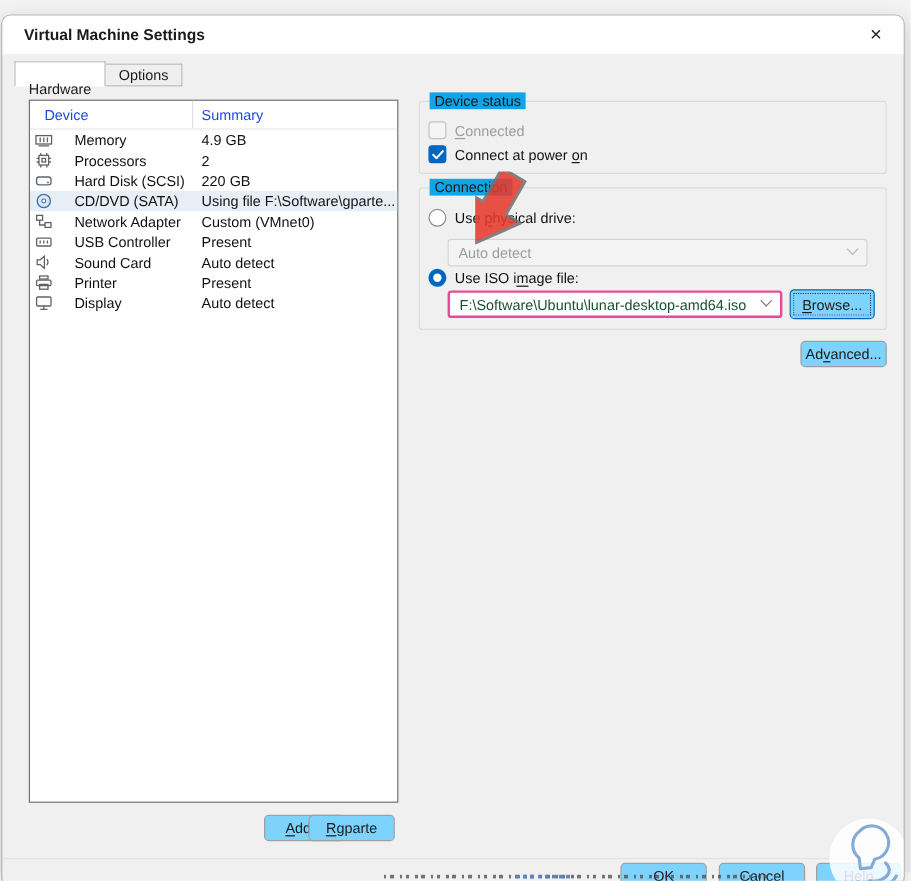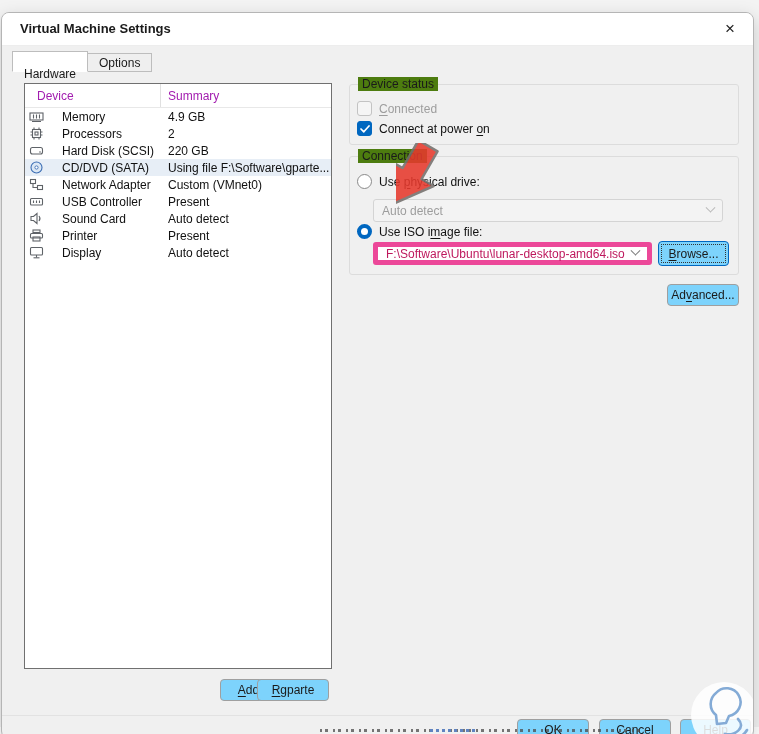--- a/index.html
+++ b/index.html
@@ -21,58 +21,58 @@
   
   .tabs { position:absolute; left:10px; top:38px; height:21px; display:flex; align-items:flex-end; }
   .tab { font-size:12px; color:#1a1a1a; border:1px solid #bdbdbd; background:#efefef;
          padding:2px 11px 3px 11px; height:19px; }
   .tab.active { background:#ffffff; height:21px; border-bottom-color:#ffffff; position:relative; z-index:2; padding-top:15px; }
   .tab.inactive { border-left:none; }
 
   
   .list-panel { position:absolute; left:22px; top:70px; width:308px; height:586px;
                 background:#ffffff; border:1px solid #707070; }
-  .lv-header { display:flex; height:24px; border-bottom:1px solid #e8e8e8; font-size:12px; color:#a21caf; }
+  .lv-header { display:flex; height:24px; border-bottom:1px solid #e8e8e8; font-size:12px; color:#1d4ed8; }
   .lv-header .hcell { padding:5px 0 0 12px; }
   .lv-header .h-device { width:136px; border-right:1px solid #e0e0e0; }
   .lv-header .h-summary { flex:1; padding-left:7px; }
   .lv-row { display:flex; align-items:center; height:17px; font-size:12px; color:#111; }
   .lv-row.selected { background:#e7eef6; }
   .cell-device { width:136px; display:flex; align-items:center; gap:18px; padding-left:4px; overflow:hidden; white-space:nowrap; }
   .cell-summary { flex:1; padding-left:7px; white-space:nowrap; overflow:hidden; }
   .dev-icon { width:15px; height:14px; flex:none; display:flex; align-items:center; justify-content:center; }
   .dev-icon svg { display:block; }
 
   
   .btn { position:absolute; background:#7dd3fc; border:1px solid #9f9f9f; border-radius:4px;
          font-size:12px; color:#1a1a1a; display:flex; align-items:center; justify-content:center;
          cursor:pointer; }
   .btn.focused { border:1px solid #0067c0; outline:1px dotted #333; outline-offset:-4px; }
   u { text-decoration:underline; text-underline-offset:2px; }
 
   
   .groupbox { position:absolute; border:1px solid #dcdcdc; border-radius:3px; }
-  .groupbox .gb-label { position:absolute; left:8px; top:-8px; background:#4d7c0f; padding:0 4px;
+  .groupbox .gb-label { position:absolute; left:8px; top:-8px; background:#0ea5e9; padding:0 4px;
                         font-size:12px; color:#1a1a1a; }
 
   
   .checkrow, .radiorow { position:absolute; display:flex; align-items:center; gap:7px; font-size:12px; color:#111; }
   .cbox { width:15px; height:15px; border:1px solid #8a8a8a; border-radius:3px; background:#fff; flex:none;
           display:flex; align-items:center; justify-content:center; }
   .cbox.checked { background:#0067c0; border-color:#0067c0; }
   .cbox.disabled { border-color:#c3c3c3; background:#f5f5f5; }
   .checkrow.disabled-label span.lbl { color:#9d9d9d; }
   .rdo { width:15px; height:15px; border:1px solid #8a8a8a; border-radius:50%; background:#fff; flex:none; }
   .rdo.selected { border:4.5px solid #0067c0; }
 
   
   .combo { position:absolute; display:flex; align-items:center; border-radius:3px; font-size:12px;
            padding:0 8px; justify-content:space-between; }
   .combo.disabled { background:#f3f3f3; border:1px solid #d4d4d4; color:#9d9d9d; }
-  .combo.enabled { background:#ffffff; border:5px solid #ec4899; color:#be185d; }
+  .combo.enabled { background:#ffffff; border:2px solid #ec4899; color:#14532d; }
   .chev { width:7px; height:7px; border:solid #7a7a7a; border-width:0 1.4px 1.4px 0;
           transform:rotate(45deg) translate(-2px,-2px); flex:none; }
   .combo.disabled .chev { border-color:#b9b9b9; }
 
   
   .footer-sep { position:absolute; left:0; top:702px; width:100%; border-top:1px solid #e2e2e2; }
 
   
   .annot-arrow { position:absolute; left:394px; top:130px; pointer-events:none; z-index:6; }
 

